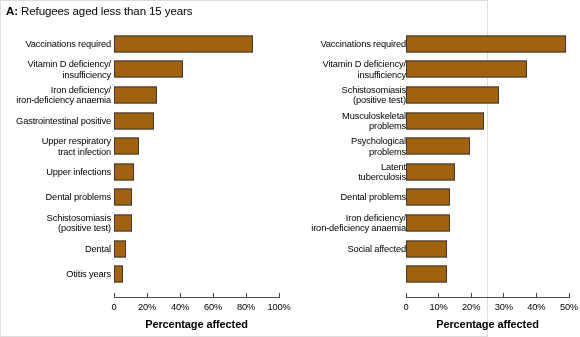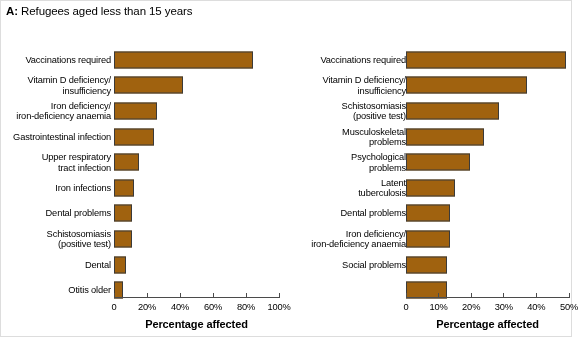--- a/index.html
+++ b/index.html
@@ -11,21 +11,21 @@
     width: 580px;
     height: 337px;
     overflow: hidden;
     font-family: "Liberation Sans", sans-serif;
     color: #000000;
     -webkit-font-smoothing: antialiased;
   }
 
   #figure {
     position: relative;
-    width: 572px;
+    width: 488px;
     height: 337px;
     box-sizing: border-box;
     border: 1px solid #dddddd;
     background: #ffffff;
   }
 
   .panel {
     position: absolute;
     top: 0;
     width: 290px;
@@ -53,21 +53,21 @@
     position: absolute;
     left: 0;
     top: 30px;
     width: 290px;
     height: 260px;
   }
 
   .rows {
     position: absolute;
     left: 0;
-    top: 16px;
+    top: 0;
     width: 290px;
   }
 
   .row {
     position: relative;
     height: 25.6px;
     display: flex;
     align-items: center;
   }
 
@@ -173,34 +173,34 @@
             </div>
           </div>
           <div class="row">
             <div class="row-label">Iron deficiency/
 iron-deficiency anaemia</div>
             <div class="bar-track">
               <div class="bar" style="width: 26%;"></div>
             </div>
           </div>
           <div class="row">
-            <div class="row-label">Gastrointestinal infection</div>
+            <div class="row-label">Gastrointestinal positive</div>
             <div class="bar-track">
               <div class="bar" style="width: 24%;"></div>
             </div>
           </div>
           <div class="row">
             <div class="row-label">Upper respiratory
 tract infection</div>
             <div class="bar-track">
               <div class="bar" style="width: 15%;"></div>
             </div>
           </div>
           <div class="row">
-            <div class="row-label">Iron infections</div>
+            <div class="row-label">Upper infections</div>
             <div class="bar-track">
               <div class="bar" style="width: 12%;"></div>
             </div>
           </div>
           <div class="row">
             <div class="row-label">Dental problems</div>
             <div class="bar-track">
               <div class="bar" style="width: 11%;"></div>
             </div>
           </div>
@@ -211,21 +211,21 @@
               <div class="bar" style="width: 11%;"></div>
             </div>
           </div>
           <div class="row">
             <div class="row-label">Dental</div>
             <div class="bar-track">
               <div class="bar" style="width: 7%;"></div>
             </div>
           </div>
           <div class="row">
-            <div class="row-label">Otitis older</div>
+            <div class="row-label">Otitis years</div>
             <div class="bar-track">
               <div class="bar" style="width: 5.5%;"></div>
             </div>
           </div>
         </div>
     </div>
 
     <div class="axis">
       <div class="axis-line"></div>
       <div class="axis-title">Percentage affected</div>
@@ -296,21 +296,21 @@
             </div>
           </div>
           <div class="row">
             <div class="row-label">Iron deficiency/
 iron-deficiency anaemia</div>
             <div class="bar-track">
               <div class="bar" style="width: 27%;"></div>
             </div>
           </div>
           <div class="row">
-            <div class="row-label">Social problems</div>
+            <div class="row-label">Social affected</div>
             <div class="bar-track">
               <div class="bar" style="width: 25%;"></div>
             </div>
           </div>
           <div class="row">
             <div class="bar-track">
               <div class="bar" style="width: 25%;"></div>
             </div>
           </div>
         </div>

